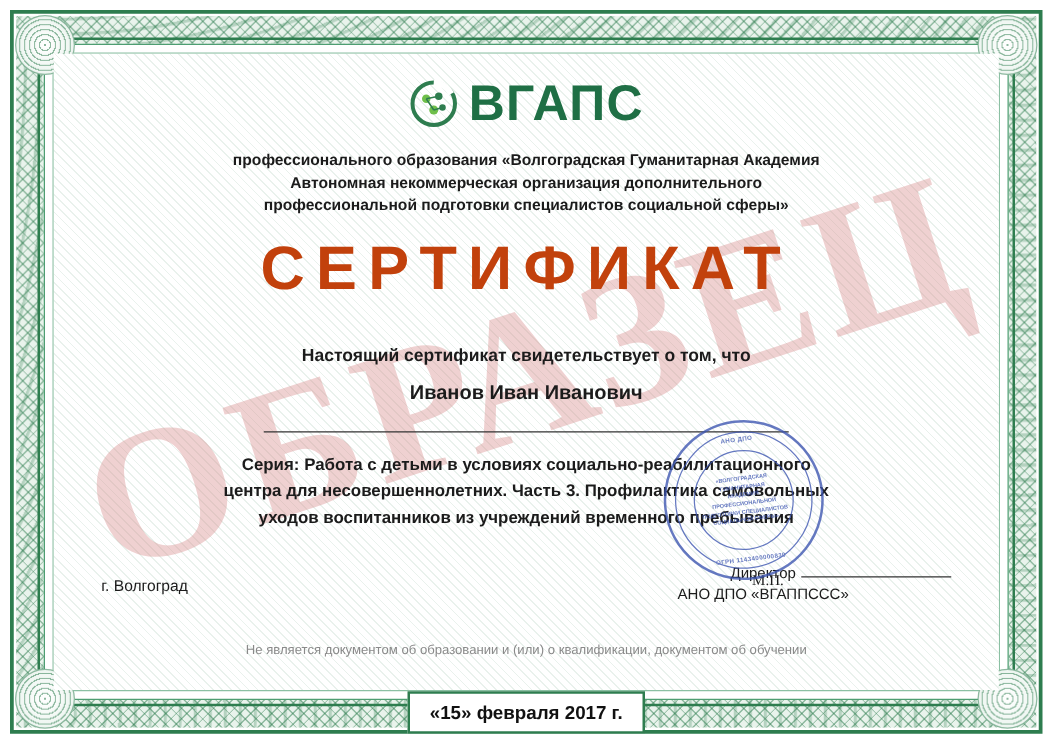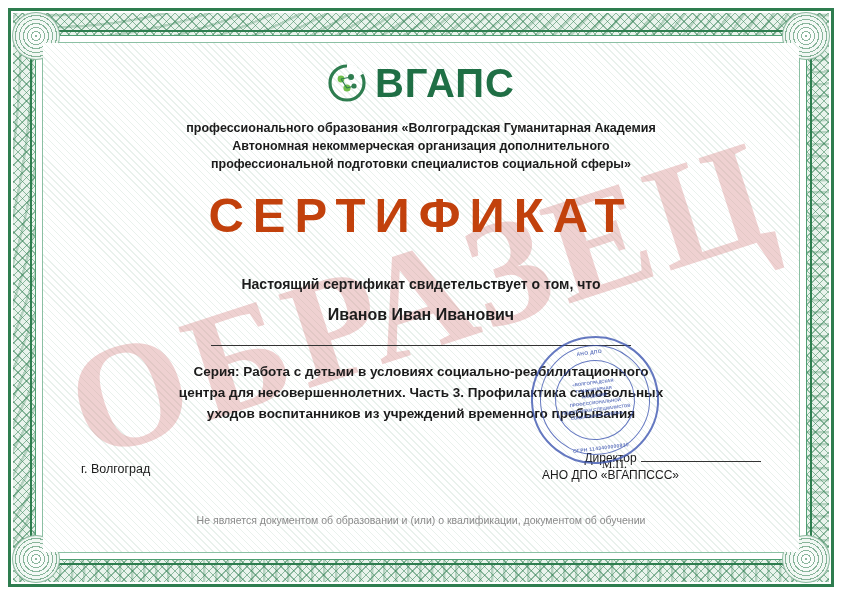--- a/index.html
+++ b/index.html
@@ -414,14 +414,17 @@
         <div class="d2">АНО ДПО «ВГАППССС»</div>
       </div>
 
       <div class="mp">М.П.</div>
       <div class="sign-rule"></div>
     </div>
 
     <div class="disclaimer">Не является документом об образовании и (или) о квалификации, документом об обучении</div>
   </div>
 
+  <div class="date-plate">
+    <span>«15» февраля 2017  г.</span>
+  </div>
 
 </div>
 
 </body></html>

